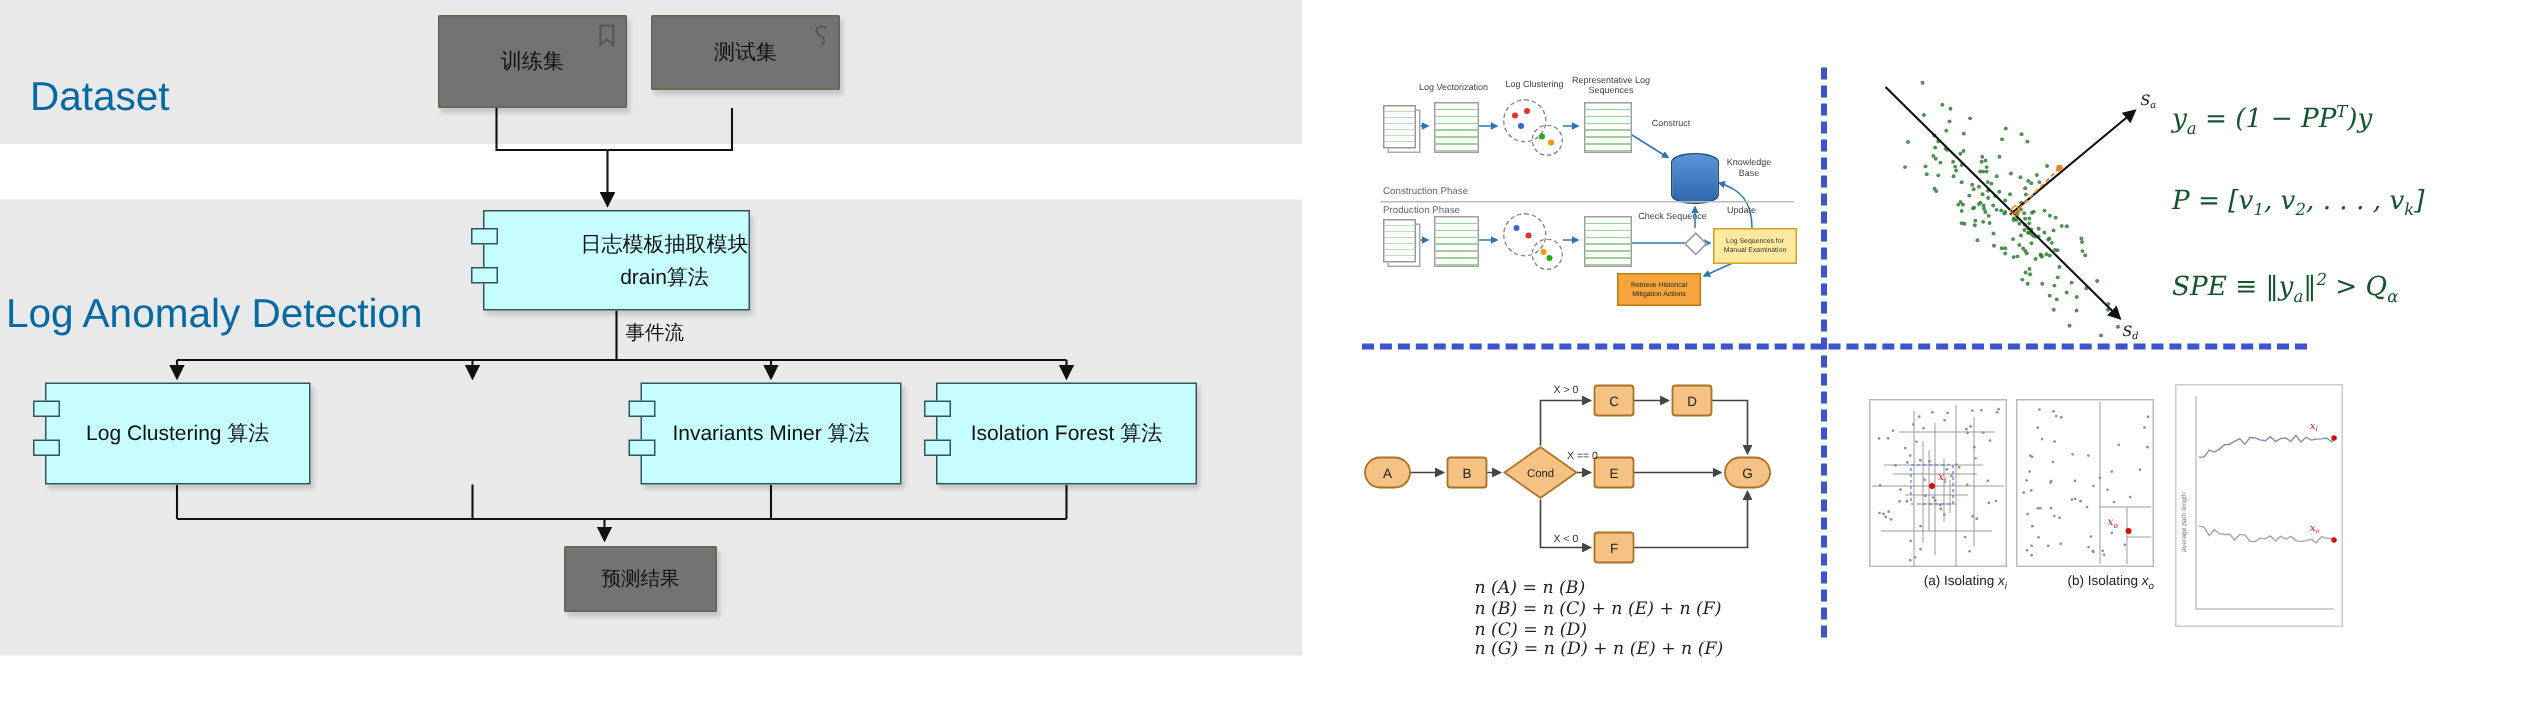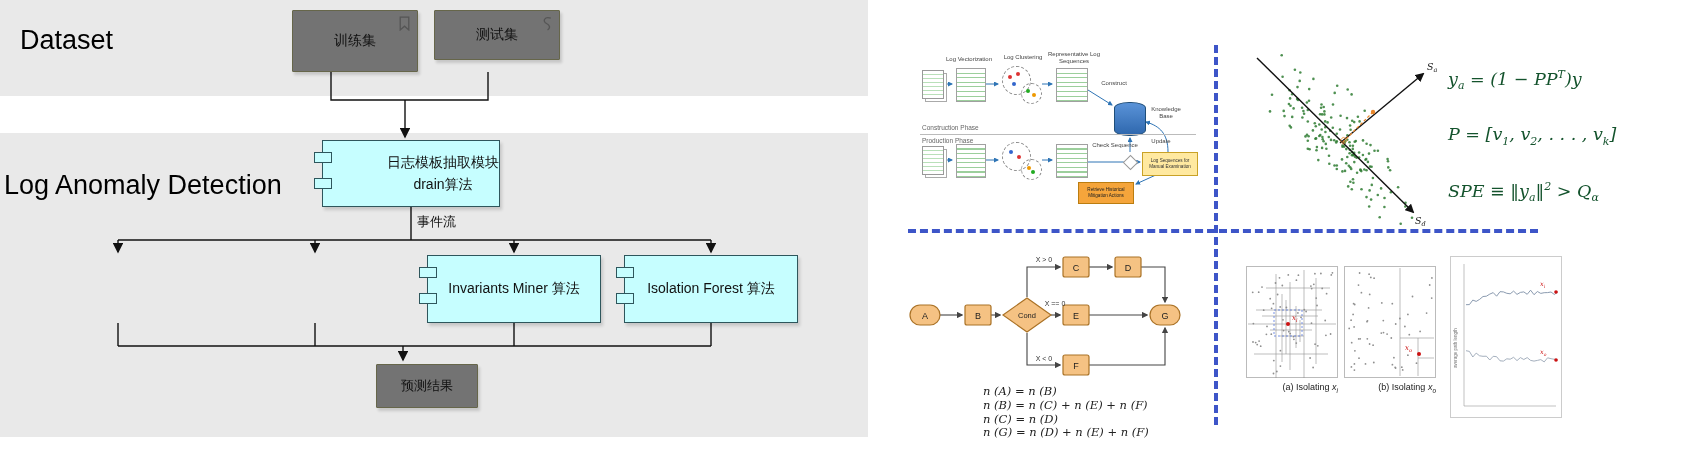--- a/index.html
+++ b/index.html
@@ -4,21 +4,21 @@
 <style>
   html,body{margin:0;padding:0;background:#fff;}
   .stage{position:relative;width:1698px;height:468px;background:#fff;overflow:hidden;
          font-family:"Liberation Sans",sans-serif;color:#111;}
 
   
   .band{position:absolute;left:0;width:868px;background:#e9e9e9;z-index:0;}
   #band-dataset{top:0;height:96px;}
   #band-detect{top:133px;height:304px;}
 
-  .sec-label{position:absolute;z-index:2;color:#000000;font-size:27px;}
+  .sec-label{position:absolute;z-index:2;color:#0369a1;font-size:27px;margin-top:24px;}
   #lbl-dataset{left:20px;top:25px;}
   #lbl-lad{left:4px;top:170px;}
 
   #connectors{position:absolute;left:0;top:0;z-index:1;}
 
   .node{position:absolute;z-index:2;display:flex;align-items:center;justify-content:center;
         text-align:center;color:#111;box-sizing:border-box;font-size:14px;
         box-shadow:2px 3px 3px rgba(0,0,0,.15);}
   .node.yellow{background:#737373;border:1.6px solid #66664a;border-radius:1px;margin-left:24px;}
   .node.cyan{background:#c6feff;border:1.6px solid #2e565c;}
@@ -142,20 +142,25 @@
     <div class="port p1"></div>
     <div class="port p2"></div>
     <div>
       <div>日志模板抽取模块</div>
       <div>drain算法</div>
     </div>
   </div>
 
   <div class="evt-label">事件流</div>
 
+  <div class="node cyan" id="alg-0">
+    <div class="port p1"></div>
+    <div class="port p2"></div>
+    <span>Log Clustering 算法</span>
+  </div>
   <div class="node cyan" id="alg-2">
     <div class="port p1"></div>
     <div class="port p2"></div>
     <span>Invariants Miner 算法</span>
   </div>
   <div class="node cyan" id="alg-3">
     <div class="port p1"></div>
     <div class="port p2"></div>
     <span>Isolation Forest 算法</span>
   </div>

